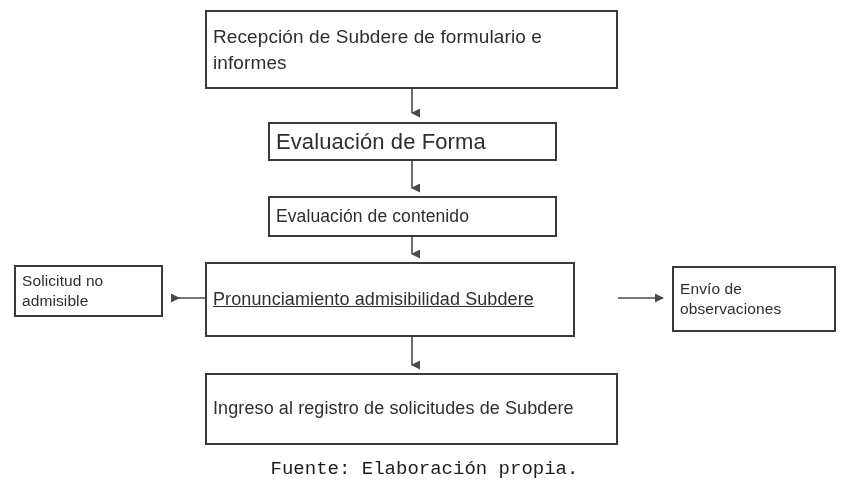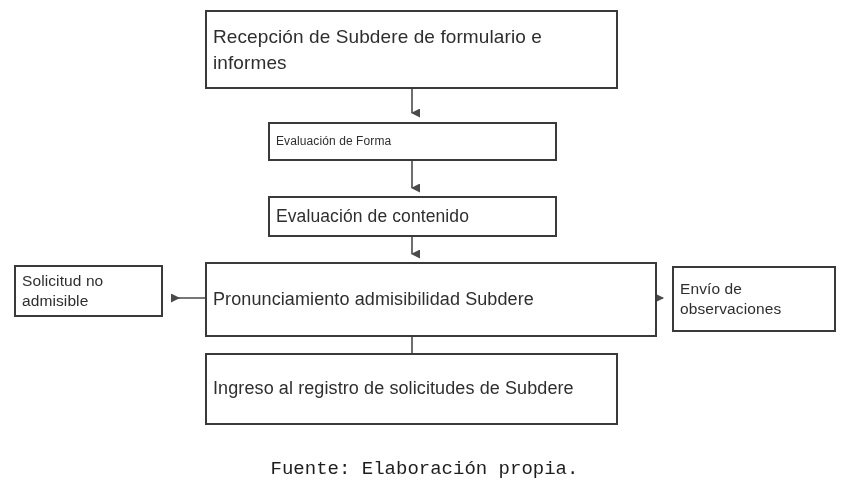--- a/index.html
+++ b/index.html
@@ -47,44 +47,45 @@
 
   
   #node-recepcion {
     left: 205px;  top: 10px;
     width: 413px; height: 79px;
     font-size: 19px;
   }
   #node-eval-forma {
     left: 268px;  top: 122px;
     width: 289px; height: 39px;
-    font-size: 12px;
+    font-size: 22px;
   }
   #node-eval-contenido {
     left: 268px;  top: 196px;
     width: 289px; height: 41px;
     font-size: 17.5px;
   }
   #node-pronunciamiento {
     left: 205px;  top: 262px;
-    width: 452px; height: 75px;
+    width: 370px; height: 75px;
     font-size: 18px;
+    text-decoration: underline;
   }
   #node-solicitud-no-admisible {
     left: 14px;   top: 265px;
     width: 149px; height: 52px;
     font-size: 15.5px;
   }
   #node-envio-observaciones {
     left: 672px;  top: 266px;
     width: 164px; height: 66px;
     font-size: 15.5px;
   }
   #node-ingreso-registro {
-    left: 205px;  top: 353px;
+    left: 205px;  top: 373px;
     width: 413px; height: 72px;
     font-size: 18px;
   }
 
   
   #connectors {
     position: absolute;
     left: 0; top: 0;
     width: 849px; height: 499px;
     pointer-events: none;

